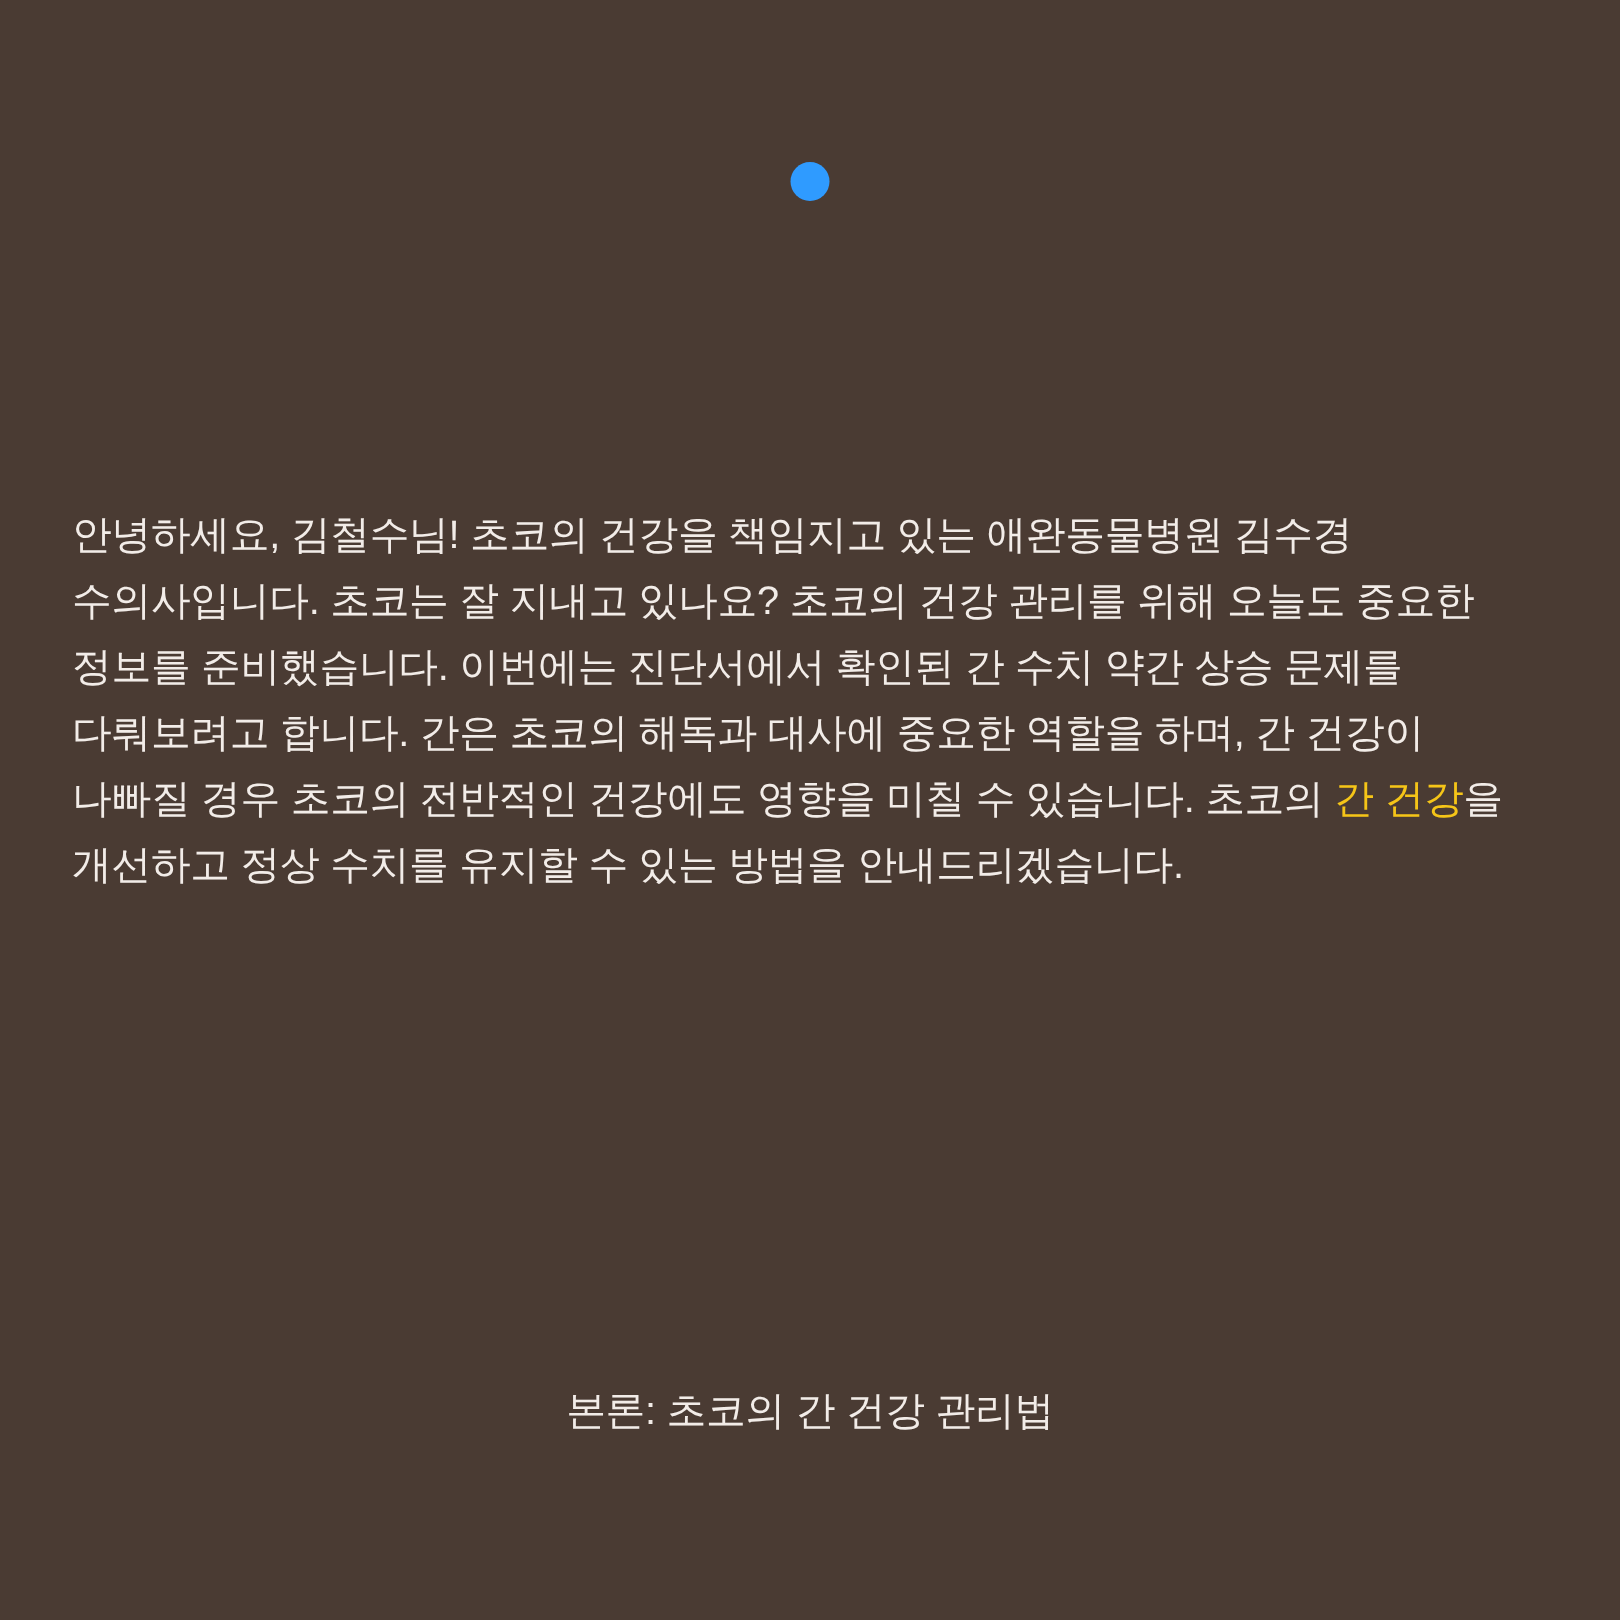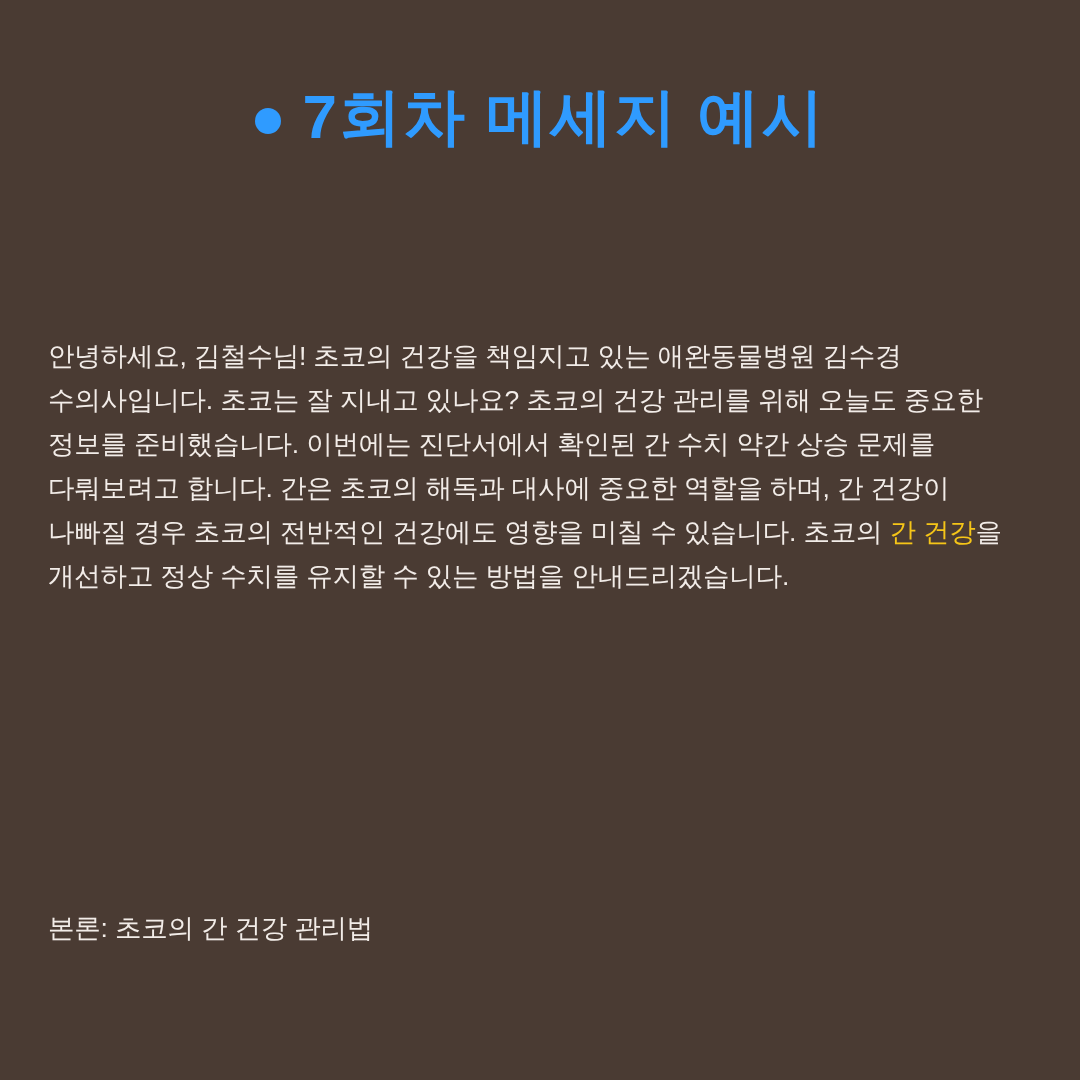--- a/index.html
+++ b/index.html
@@ -57,31 +57,31 @@
     margin: 0;
   }
   .highlight {
     color: #f5c518;
     font-weight: normal;
   }
   .gap {
     height: 44px;
   }
   .section-heading {
-    margin: 0;
+    margin: 12px;
+    text-align: center;
   }
 </style>
 </head>
 <body>
 
 <div class="card">
 
   <div class="title-row">
     <span class="bullet-dot"></span>
-    <span class="title">7회차 메세지 예시</span>
   </div>
 
   <div class="body-block">
     <p class="intro"><span>안녕하세요, 김철수님! 초코의 건강을 책임지고 있는 애완동물병원 김수경 수의사입니다. 초코는 잘 지내고 있나요? 초코의 건강 관리를 위해 오늘도 중요한 정보를 준비했습니다. 이번에는 진단서에서 확인된 간 수치 약간 상승 문제를 다뤄보려고 합니다. 간은 초코의 해독과 대사에 중요한 역할을 하며, 간 건강이 나빠질 경우 초코의 전반적인 건강에도 영향을 미칠 수 있습니다. 초코의 </span><span class="highlight">간 건강</span><span>을 개선하고 정상 수치를 유지할 수 있는 방법을 안내드리겠습니다.</span></p>
 
     <div class="gap"></div>
 
     <p class="section-heading">본론: 초코의 간 건강 관리법</p>
 
     

